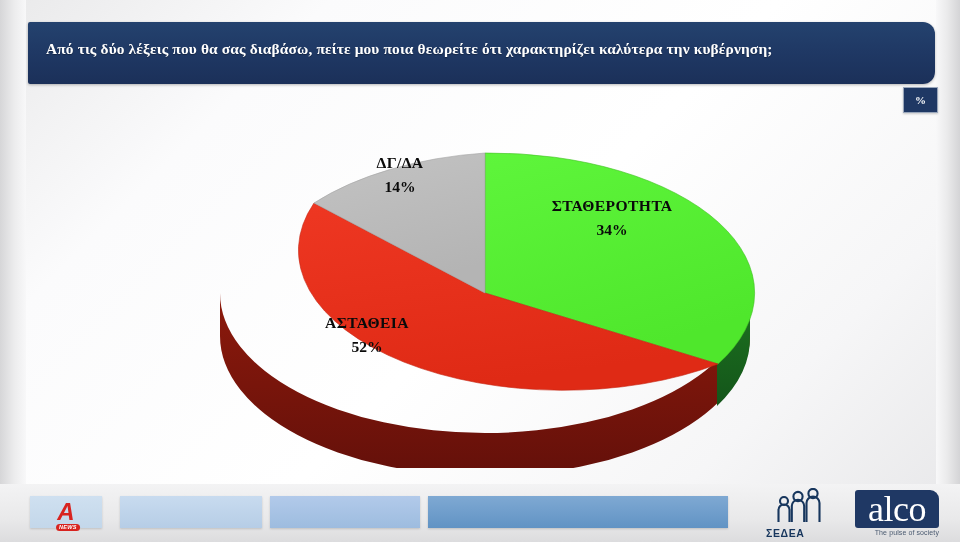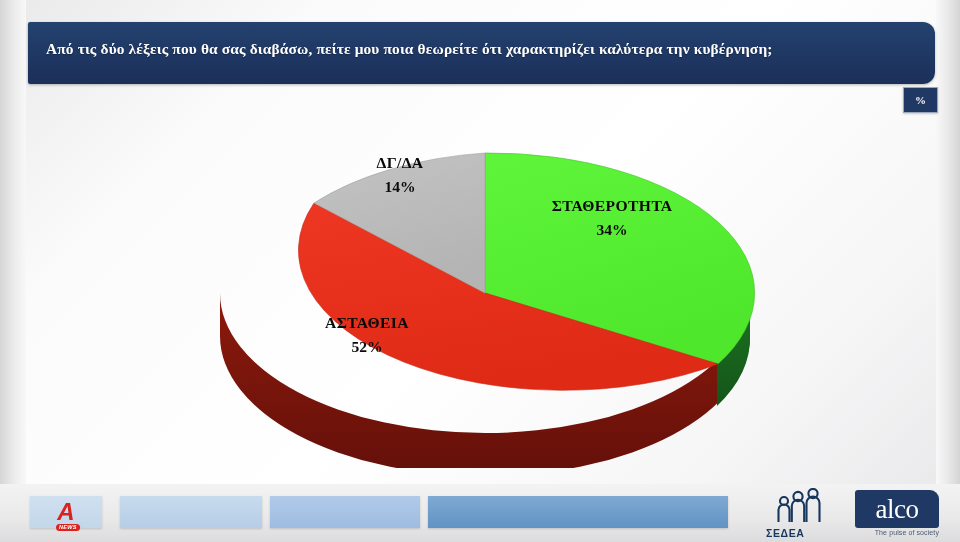--- a/index.html
+++ b/index.html
@@ -160,21 +160,21 @@
     width: 84px;
     height: 38px;
     background: #1f3864;
     border-radius: 3px 9px 3px 3px;
     display: flex;
     align-items: center;
     justify-content: center;
   }
   .alco-word {
     font-family: "Liberation Serif", serif;
-    font-size: 27px;
+    font-size: 36px;
     color: #ffffff;
     line-height: 1;
     letter-spacing: -.5px;
   }
   .alco-tag {
     position: absolute;
     left: 855px;
     top: 45px;
     width: 84px;
     text-align: right;

